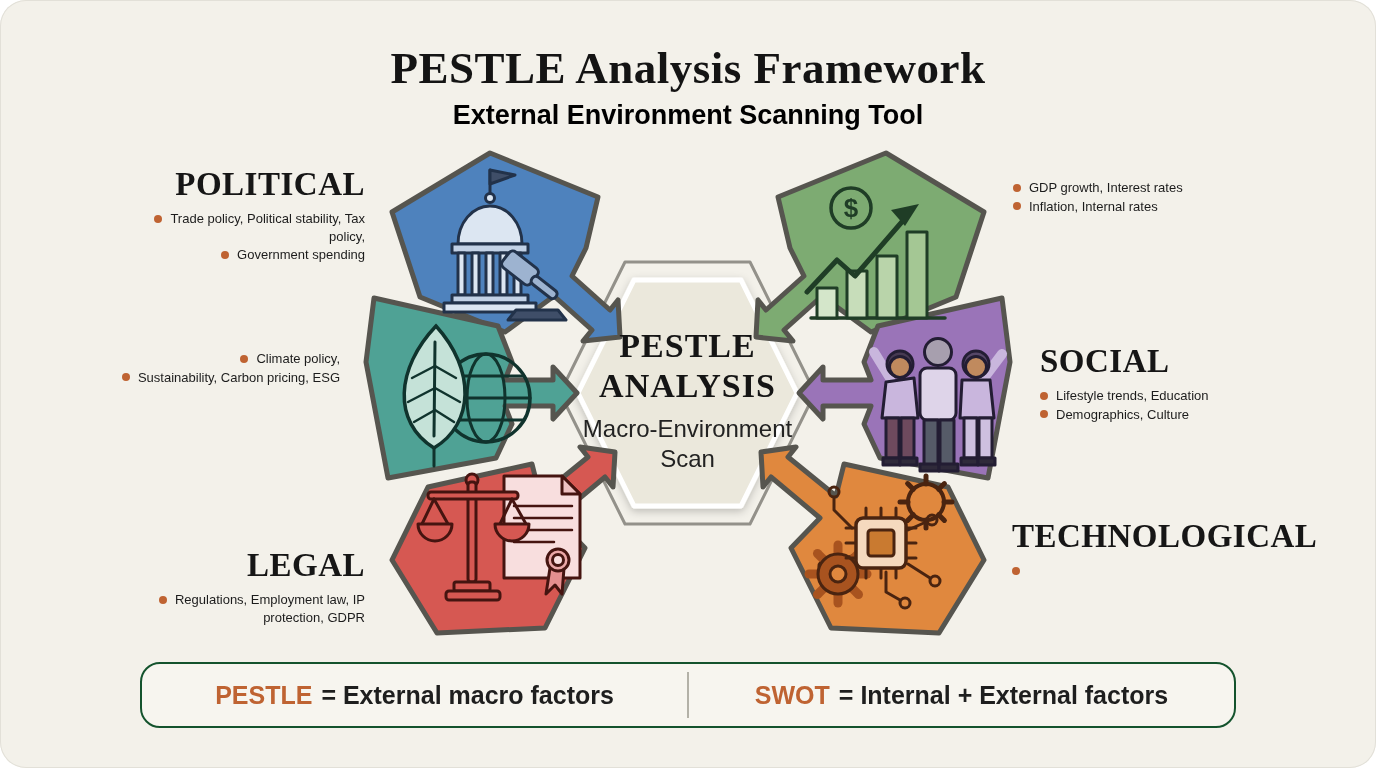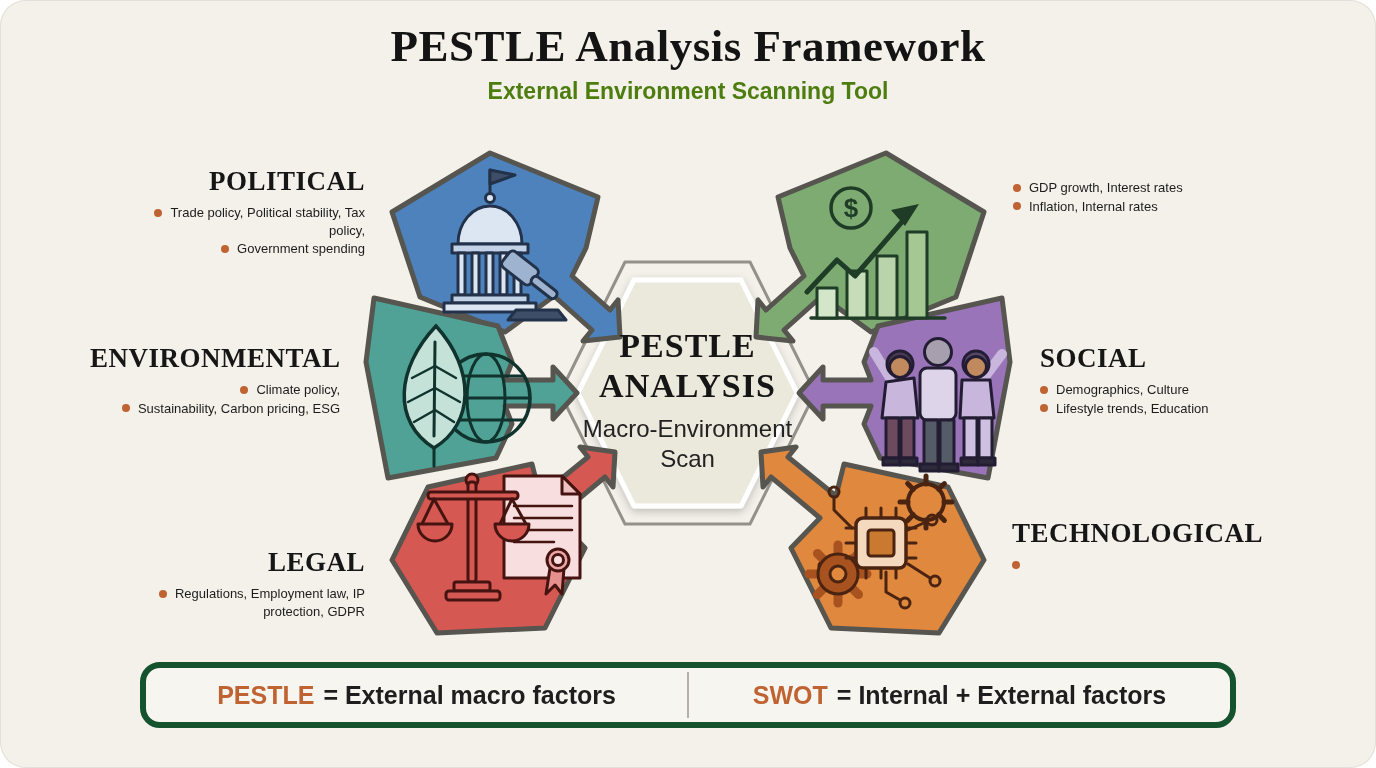--- a/index.html
+++ b/index.html
@@ -1,37 +1,37 @@
 <!DOCTYPE html>
 <html><head>
 <meta charset="utf-8">
 <style>
   html,body{margin:0;padding:0;background:#ffffff;}
   .canvas{position:relative;width:1376px;height:768px;background:#f3f1ea;border-radius:26px;
           overflow:hidden;font-family:"Liberation Sans",sans-serif;box-shadow:inset 0 0 0 1px #e2e0d8;}
   .hdr{position:absolute;left:0;top:0;width:100%;text-align:center;}
-  .title{margin:0;padding-top:20px;font-family:"Liberation Serif",serif;font-weight:700;
+  .title{margin:0;padding-top:42px;font-family:"Liberation Serif",serif;font-weight:700;
          font-size:45px;color:#141414;letter-spacing:.5px;}
-  .subtitle{margin-top:6px;font-size:23px;font-weight:600;color:#4d7c0f;}
+  .subtitle{margin-top:6px;font-size:27px;font-weight:600;color:#000000;}
   .diagram{position:absolute;left:0;top:0;width:1376px;height:768px;}
   .tblock{position:absolute;color:#1c1c1c;}
-  .tblock h2{margin:0;font-family:"Liberation Serif",serif;font-weight:600;font-size:27px;
+  .tblock h2{margin:0;font-family:"Liberation Serif",serif;font-weight:600;font-size:33px;
              color:#161616;letter-spacing:.5px;}
   .tblock ul{margin:7px 0 0;padding:0;font-size:13px;font-weight:500;line-height:1.36;}
   .tblock li{list-style:none;margin:1px 0;}
   .dot{display:inline-block;width:8px;height:8px;border-radius:50%;background:#bf6332;
        margin:0 8px 2px 0;vertical-align:middle;}
   .right{text-align:right;}
   .left{text-align:left;}
   .center-text{position:absolute;left:577px;top:326px;width:221px;text-align:center;pointer-events:none;}
   .center-text .big{font-family:"Liberation Serif",serif;font-weight:600;font-size:34px;
                     line-height:1.17;color:#151515;letter-spacing:1px;}
   .center-text .sub{margin-top:8px;font-size:24px;font-weight:500;color:#222;line-height:1.25;}
   .legend{position:absolute;left:140px;top:662px;width:1096px;height:66px;background:#f7f5ef;
-          border:6px solid #14532d;border-radius:20px;display:flex;align-items:center;box-sizing:border-box;}
+          border:2px solid #14532d;border-radius:20px;display:flex;align-items:center;box-sizing:border-box;}
   .legend .cell{flex:1;text-align:center;font-size:25px;}
   .legend .term{font-weight:700;color:#bf6332;}
   .legend .def{font-weight:600;color:#1e1e1e;margin-left:9px;}
   .legend .divider{width:2px;height:46px;background:#b3b1a7;}
 </style>
 </head>
 <body>
 
 <div class="canvas">
 
@@ -228,32 +228,31 @@
   </div>
 
   <div class="tblock left" style="left:1013px;top:172px;width:290px;">
     <ul>
       <li><span class="dot"></span><span>GDP growth, Interest rates</span></li>
       <li><span class="dot"></span><span>Inflation, Internal rates</span></li>
     </ul>
   </div>
 
   <div class="tblock right" style="right:1036px;top:343px;width:250px;">
-    <h2>ENVIRONMENTAL</h2>
     <ul>
       <li><span class="dot"></span><span>Climate policy,</span></li>
       <li><span class="dot"></span><span>Sustainability, Carbon pricing, ESG</span></li>
     </ul>
   </div>
 
   <div class="tblock left" style="left:1040px;top:343px;width:290px;">
     <h2>SOCIAL</h2>
     <ul>
+      <li><span class="dot"></span><span>Lifestyle trends, Education</span></li>
       <li><span class="dot"></span><span>Demographics, Culture</span></li>
-      <li><span class="dot"></span><span>Lifestyle trends, Education</span></li>
     </ul>
   </div>
 
   <div class="tblock right" style="right:1011px;top:547px;width:255px;">
     <h2>LEGAL</h2>
     <ul>
       <li><span class="dot"></span><span>Regulations, Employment law, IP protection, GDPR</span></li>
     </ul>
   </div>
 

